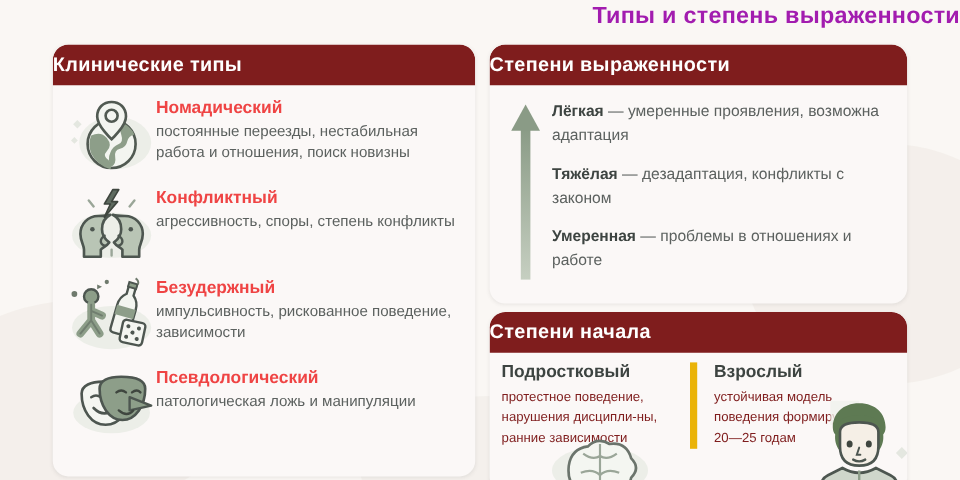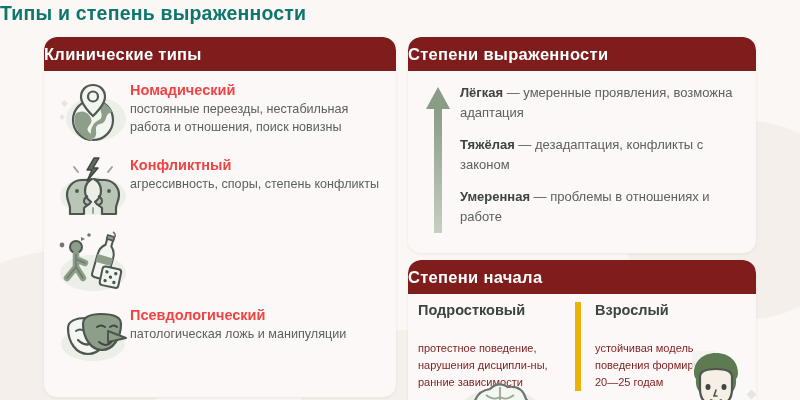--- a/index.html
+++ b/index.html
@@ -24,24 +24,24 @@
   }
   .blob-a { left: -60px; top: 250px; width: 260px; height: 170px; }
   .blob-b { left: 620px; top: 120px; width: 240px; height: 200px; }
   .blob-c { left: 300px; top: 330px; width: 220px; height: 120px; background:#efebe6;}
 
   #page-title {
     position: absolute;
     top: 2px;
     left: 0;
     width: 800px;
-    text-align: left;
+    text-align: right;
     font-size: 19.5px;
     font-weight: 700;
-    color: #0f766e;
+    color: #a21caf;
     letter-spacing: .2px;
   }
 
   .card {
     position: absolute;
     background: #fbf8f7;
     border-radius: 13px;
     box-shadow: 0 1px 3px rgba(100,100,95,.10);
     overflow: hidden;
   }
@@ -104,21 +104,21 @@
 
   
   #card-age { left: 408px; top: 260px; width: 348px; height: 150px; }
   .age-wrap { display: flex; padding: 8px 4px 0 10px; position: relative; }
   .age-col { flex: 1; padding-right: 10px; }
   .age-col.right { padding-left: 14px; border-left: 6px solid #eab308; }
   .age-title {
     font-size: 14.5px;
     font-weight: 700;
     color: #3d4441;
-    margin-bottom: 22px;
+    margin-bottom: 5px;
   }
   .age-desc {
     font-size: 11px;
     line-height: 1.55;
     color: #7f1d1d;
   }
   #person-icon {
     position: absolute;
     right: -6px;
     bottom: -42px;
@@ -204,20 +204,24 @@
             <circle cx="54.5" cy="48.5" r="1.7" fill="#4d5650"></circle>
             <circle cx="50" cy="53" r="1.7" fill="#4d5650"></circle>
             <circle cx="59" cy="53" r="1.7" fill="#4d5650"></circle>
           </g>
           <circle cx="6" cy="16" r="2.4" fill="#6f7a6d"></circle>
           <circle cx="33" cy="6" r="1.8" fill="#6f7a6d"></circle>
           <path d="M25 8 l4 2 l-4 2z" fill="#6f7a6d"></path>
           <path d="M57 3 q3 2 2 5" stroke="#6f7a6d" stroke-width="1.6" fill="none"></path>
         </svg>
       </div>
+      <div class="type-text">
+        <div class="type-title">Безудержный</div>
+        <div class="type-desc">импульсивность, рискованное поведение, зависимости</div>
+      </div>
     </div>
 
     <div class="type-row">
       <div class="type-icon">
         <svg viewBox="0 0 74 66" width="74" height="66">
           <ellipse cx="37" cy="40" rx="32" ry="17" fill="#eceee8"></ellipse>
           <path d="M30 14 c13 0 22 3 22 10 c0 14 -8 26 -20 26 c-12 0 -20 -12 -20 -26 c0 -7 8 -10 18 -10z" fill="#f4f6f1" stroke="#4d5650" stroke-width="2.2"></path>
           <path d="M20 27 q4 -3 8 0 M34 27 q4 -3 8 0" stroke="#4d5650" stroke-width="2" fill="none" stroke-linecap="round"></path>
           <path d="M22 36 q9 9 18 0" stroke="#4d5650" stroke-width="2.2" fill="none" stroke-linecap="round"></path>
           <path d="M45 10 c12 0 20 3 20 10 c0 14 -8 26 -19 26 c-11 0 -19 -12 -19 -26 c0 -7 7 -10 18 -10z" fill="#8d9e89" stroke="#4d5650" stroke-width="2.2"></path>

